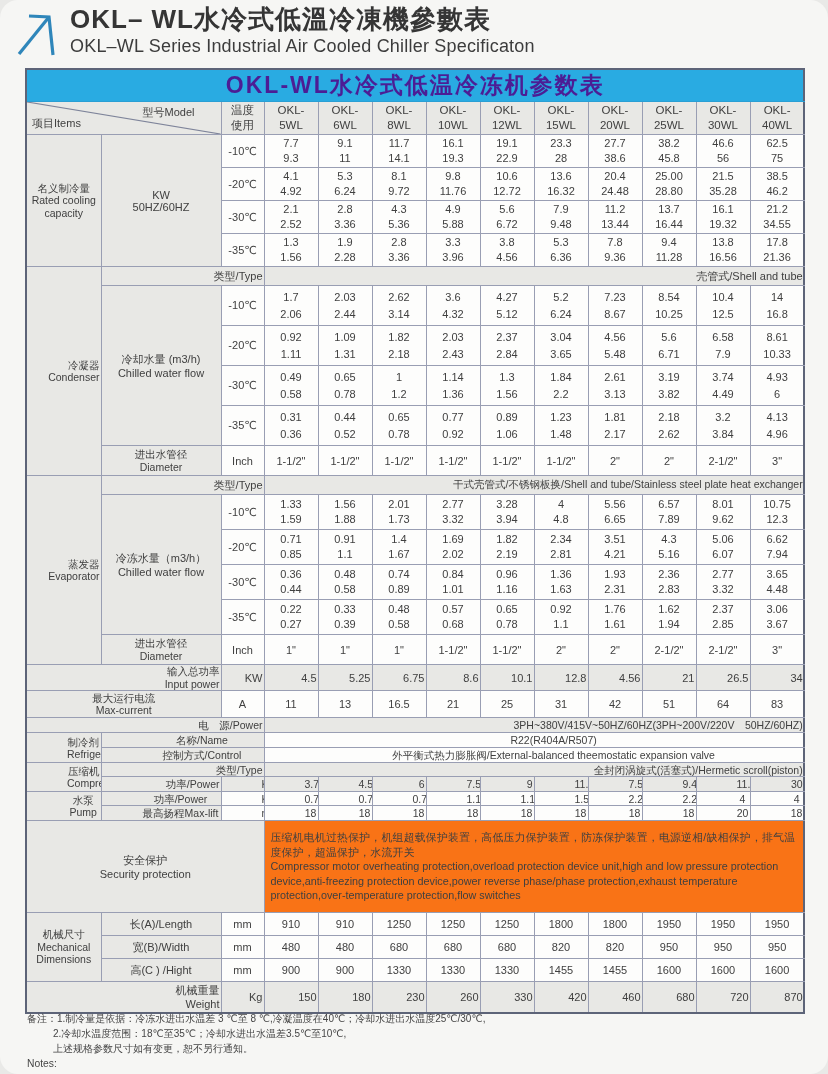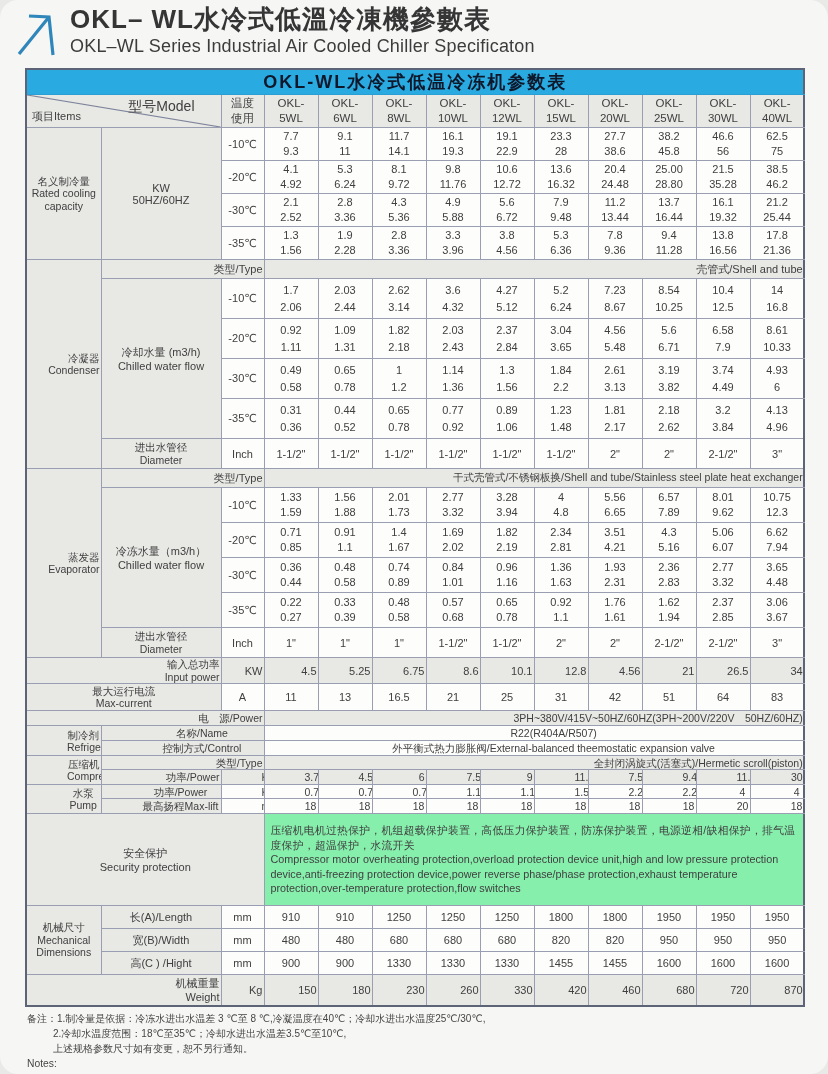--- a/index.html
+++ b/index.html
@@ -12,46 +12,46 @@
   .titles { position:absolute; left:56px; top:0; }
   .title-zh { font-size:26px; font-weight:bold; letter-spacing:1px; color:#353535; line-height:30px; }
   .title-en { font-size:18px; font-weight:500; color:#3c3c3c; line-height:24px; letter-spacing:0.2px; }
 
   
   table.spec { position:absolute; left:25px; top:68px; width:778px; border-collapse:collapse; table-layout:fixed;
                border:2px solid #5d6478; font-size:11px; color:#404040; }
   td { border:1px solid #999eb3; text-align:center; vertical-align:middle; padding:0 1px; overflow:hidden; }
   tr.sec td { border-top:1.5px solid #6d7490; }
 
-  td.banner { background:#29abe2; color:#0f172a; font-size:18px; font-weight:bold; letter-spacing:2px; height:24px; border:1px solid #2a9fd4; }
+  td.banner { background:#29abe2; color:#4c1d95; font-size:23px; font-weight:bold; letter-spacing:2px; height:24px; border:1px solid #2a9fd4; }
   tr.headrow td { background:#e8e8e5; font-size:11.5px; }
   td.model-hd div { line-height:14px; }
 
   td.corner { position:relative; background:#e8e8e5; }
   td.corner svg { position:absolute; inset:0; width:100%; height:100%; }
   .corner-items { position:absolute; left:5px; bottom:3px; font-size:11px; }
-  .corner-model { position:absolute; right:26px; top:3px; font-size:14px; }
+  .corner-model { position:absolute; right:26px; top:3px; font-size:11px; }
 
   td.lab { background:#e8e8e5; }
   tr.grow td { background:#e8e8e5;text-align:right; }
   td.white, tr td.data { background:#fdfdfc; }
   .pre { white-space:pre-line; }
   td.small-lab { font-size:10.5px; line-height:12.5px; }
 
   tr.h33 { height:33px; } tr.h40 { height:40px; } tr.h35 { height:35px; }
   tr.h19 { height:19px; } tr.h30 { height:30px; } tr.h31 { height:17px; }
   tr.h27 { height:27px; } tr.h15 { height:15px; } tr.h14 { height:14px; }
   tr.h92 { height:92px; } tr.h23 { height:23px; } tr.hw  { height:31px; }
 
   tr.h15 td, tr.h14 td { font-size:10.5px; line-height:12px;padding-left:40px; }
   td.pair div { line-height:15px; }
   tr.h40 td.pair div { line-height:17px; }
   tr.h35 td.pair div { line-height:15.5px; }
 
-  td.security-content { text-align:left; padding:3px 6px; font-size:10.8px; line-height:14.5px; background:#86efac;margin-top:32px; }
+  td.security-content { text-align:left; padding:3px 6px; font-size:10.8px; line-height:14.5px; background:#f97316;margin-top:32px; }
   td.security-content .zh { letter-spacing:0.3px; }
 
   
   .notes { position:absolute; left:27px; top:1011px; right:10px; font-size:10px; color:#454545; line-height:15px; }
   .notes .ind { padding-left:26px; }
   .notes .en { font-size:10.3px; }
 </style>
 </head>
 <body>
 
@@ -266,21 +266,21 @@
           <td class="pair white">
             <div>13.7</div>
             <div>16.44</div>
           </td>
           <td class="pair white">
             <div>16.1</div>
             <div>19.32</div>
           </td>
           <td class="pair white">
             <div>21.2</div>
-            <div>25.44</div>
+            <div>34.55</div>
           </td>
         </tr>
     <tr class="h33">
           <td class="white">-35℃</td>
           <td class="pair white">
             <div>1.3</div>
             <div>1.56</div>
           </td>
           <td class="pair white">
             <div>1.9</div>

